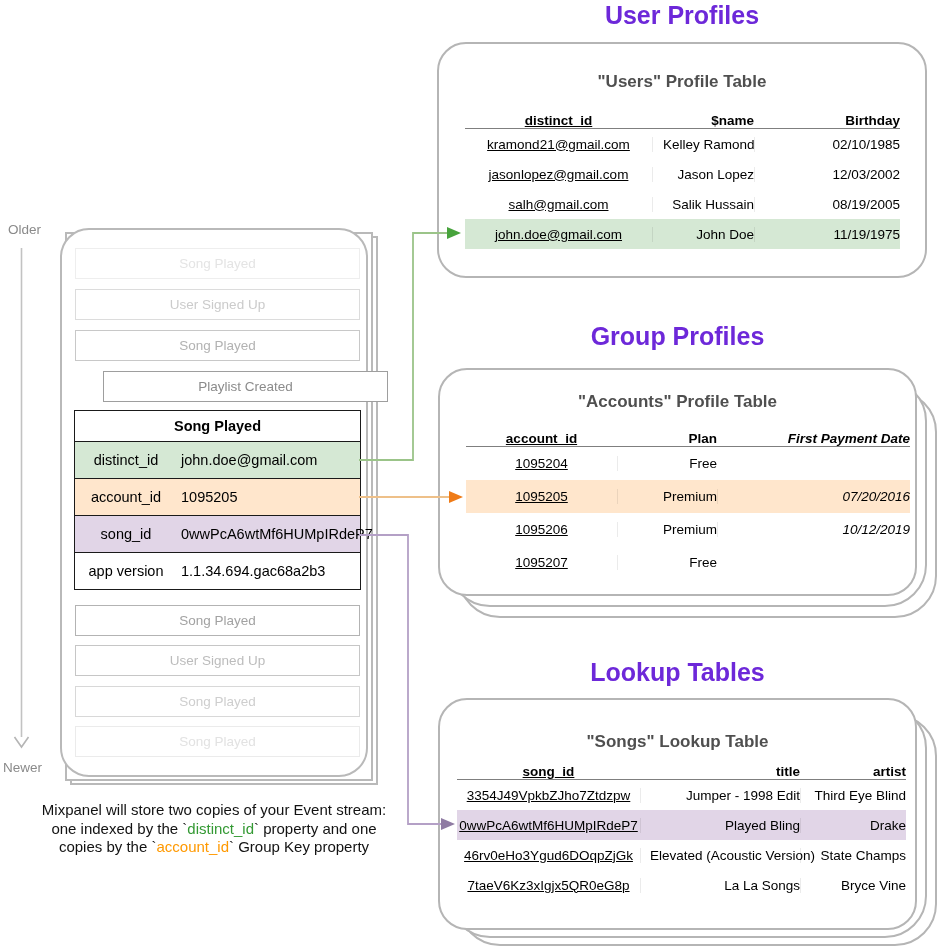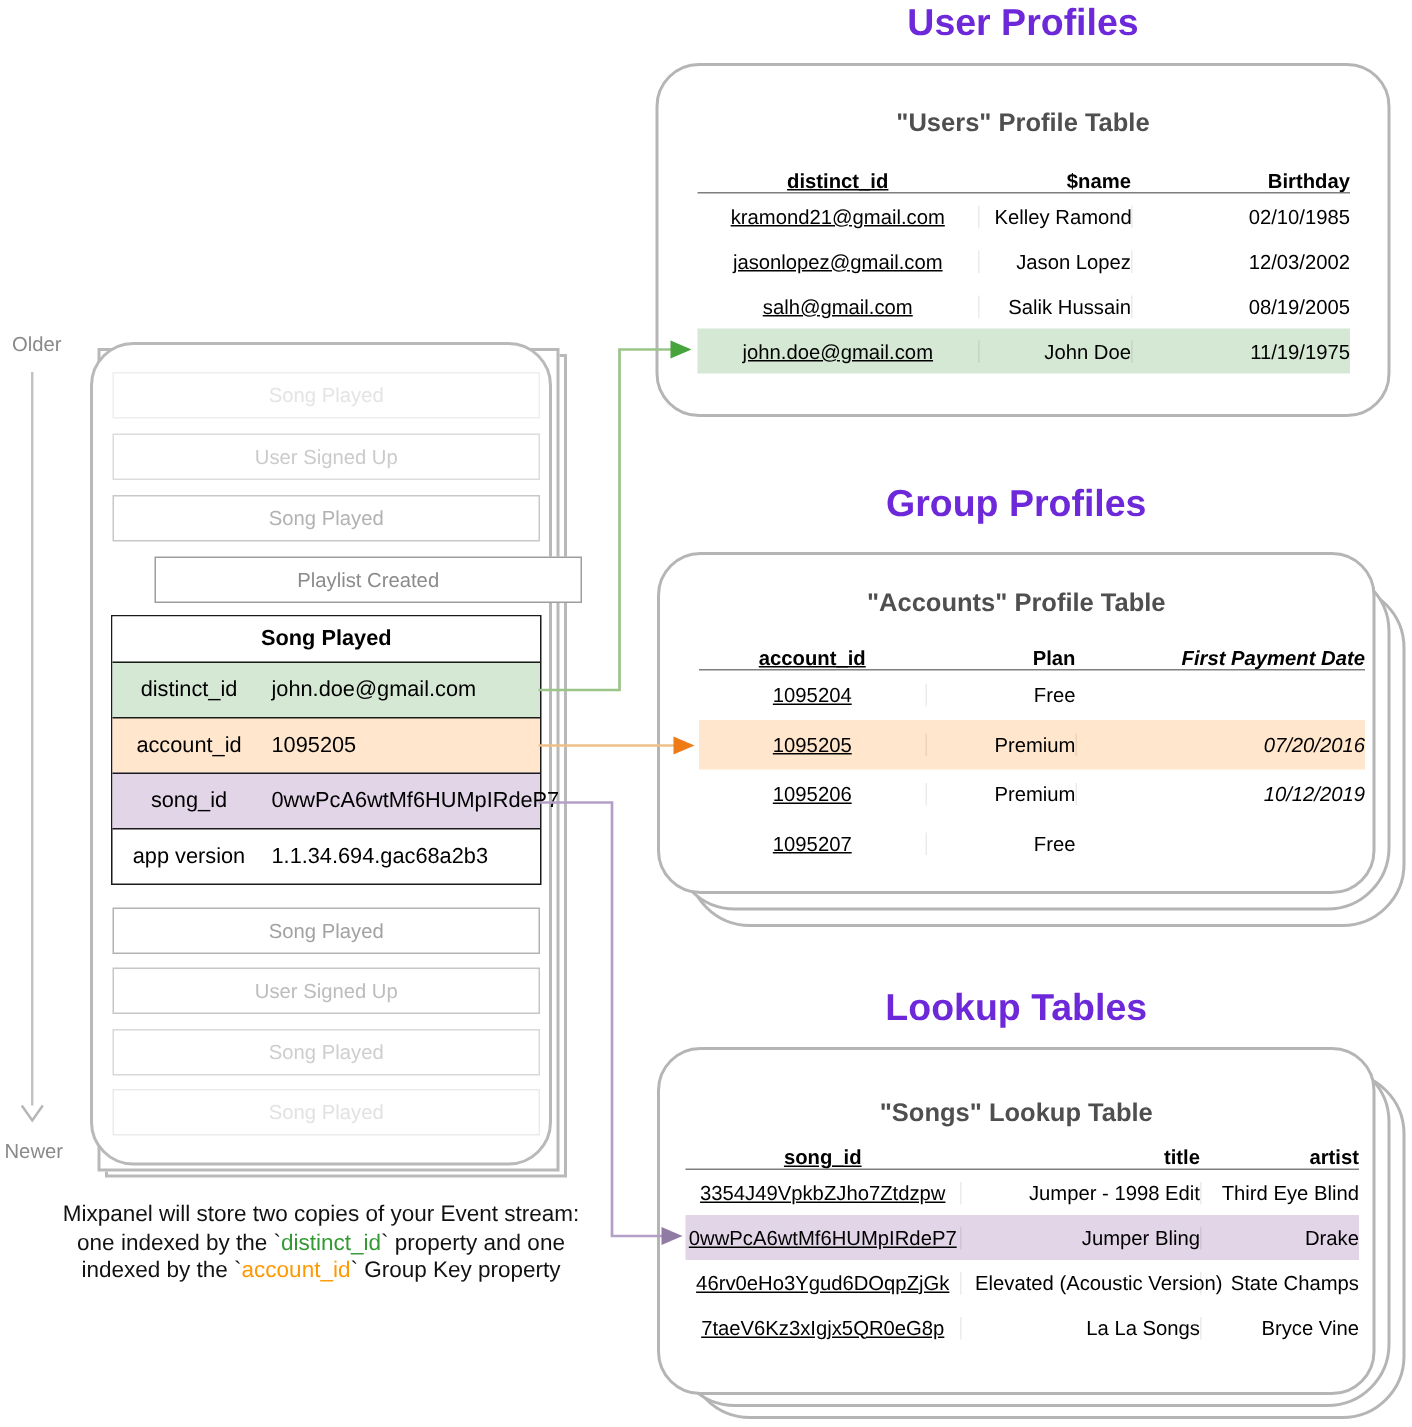--- a/index.html
+++ b/index.html
@@ -133,21 +133,21 @@
   </div>
   <style>
     
     .panel-sq .ghost.ev1{top:18px;} .panel-sq .ghost.ev2{top:59px;} .panel-sq .ghost.ev3{top:100px;} .panel-sq .ghost.ev4{top:141px;}
     .panel-sq .ghost.ev5{top:375px;} .panel-sq .ghost.ev6{top:415px;} .panel-sq .ghost.ev7{top:456px;} .panel-sq .ghost.ev8{top:496px;}
   </style>
 
   <div class="caption">
     <div>Mixpanel will store two copies of your Event stream:</div>
     <div><span>one indexed by the `</span><span class="kw-green">distinct_id</span><span>` property and one</span></div>
-    <div><span>indexed by the `</span><span class="kw-orange">account_id</span><span>` Group Key property</span></div>
+    <div><span>copies by the `</span><span class="kw-orange">account_id</span><span>` Group Key property</span></div>
   </div>
 
   <div class="panel-rd z12" style="left:437px;top:42px;width:490px;height:236px;"></div>
   <div class="panel-heading" style="left:437px;top:72px;width:490px;z-index:13;">"Users" Profile Table</div>
   <div class="dtable users" style="left:465px;top:106px;width:435px;z-index:13;">
     <div class="thead">
       <span class="cell c1 u">distinct_id</span>
       <span class="cell c2">$name</span>
       <span class="cell c3">Birthday</span>
     </div>
@@ -218,21 +218,21 @@
       <span class="cell c3">artist</span>
     </div>
     <div class="trule"></div>
     <div class="trow">
       <span class="cell c1 u">3354J49VpkbZJho7Ztdzpw</span>
       <span class="cell c2 cs">Jumper - 1998 Edit</span>
       <span class="cell c3 cs">Third Eye Blind</span>
     </div>
     <div class="trow hl-purple">
       <span class="cell c1 u">0wwPcA6wtMf6HUMpIRdeP7</span>
-      <span class="cell c2 cs">Jumper Bling</span>
+      <span class="cell c2 cs">Played Bling</span>
       <span class="cell c3 cs">Drake</span>
     </div>
     <div class="trow">
       <span class="cell c1 u">46rv0eHo3Ygud6DOqpZjGk</span>
       <span class="cell c2 cs">Elevated (Acoustic Version)</span>
       <span class="cell c3 cs">State Champs</span>
     </div>
     <div class="trow">
       <span class="cell c1 u">7taeV6Kz3xIgjx5QR0eG8p</span>
       <span class="cell c2 cs">La La Songs</span>

